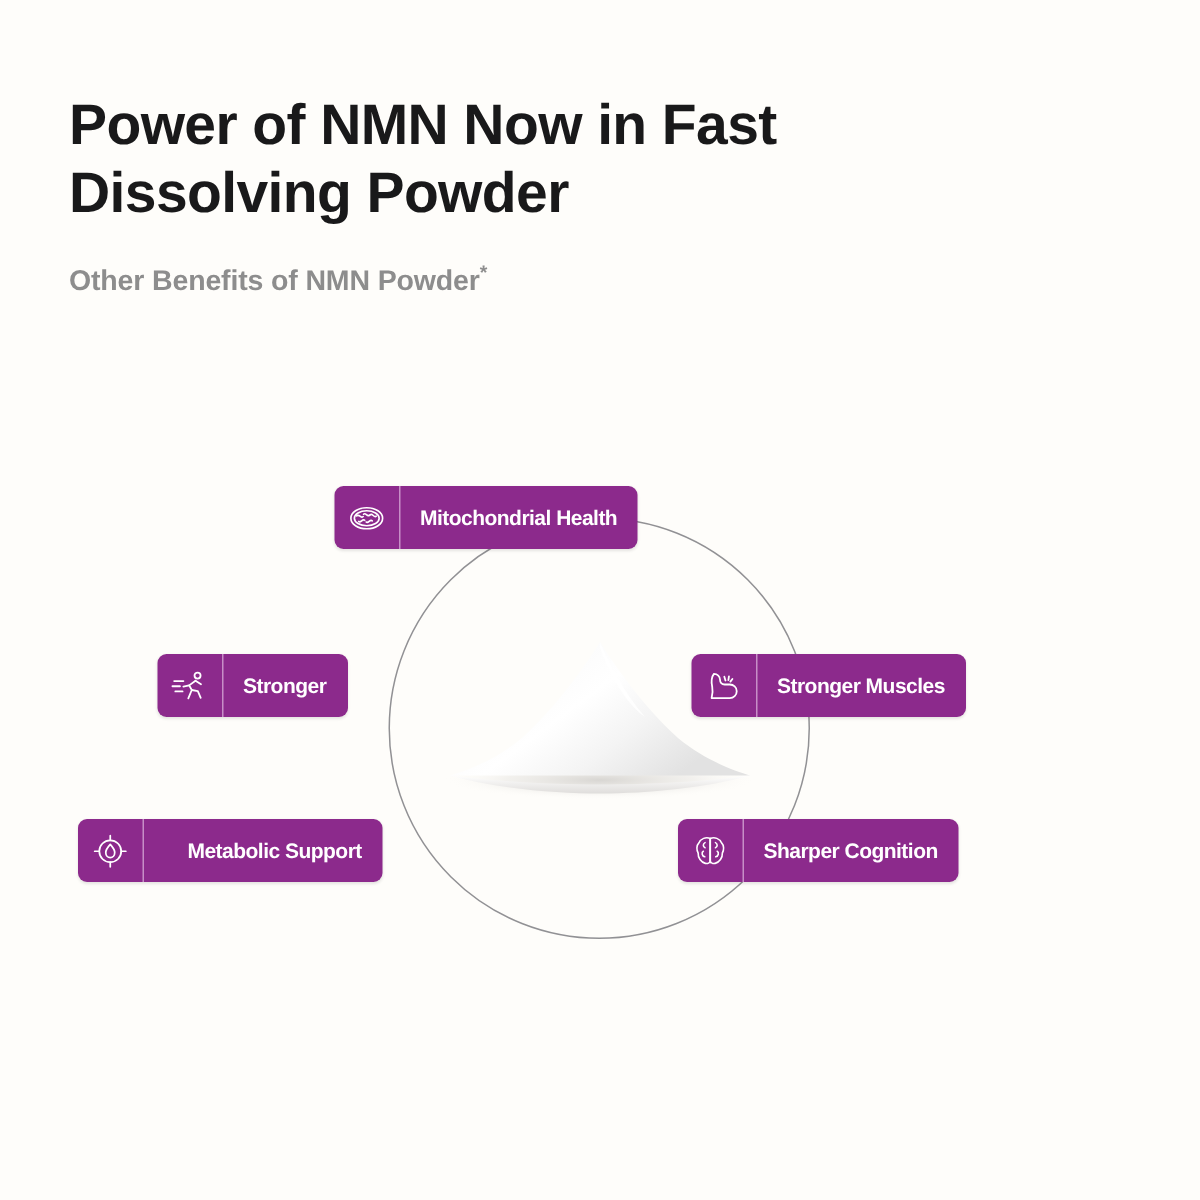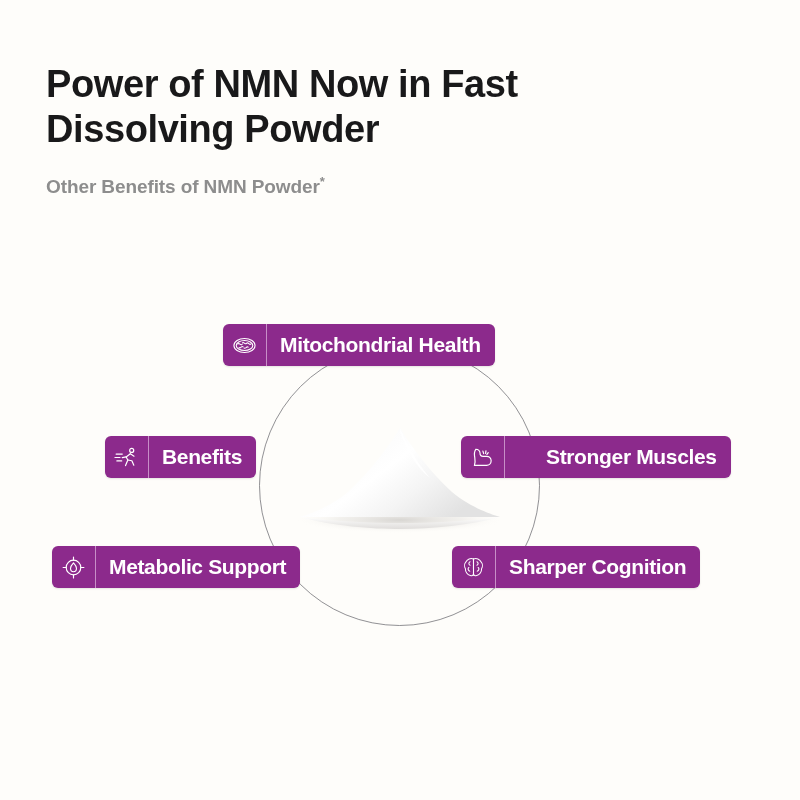--- a/index.html
+++ b/index.html
@@ -102,32 +102,32 @@
   }
   .badge-icon svg {
     width: 25px;
     height: 25px;
     display: block;
   }
   .badge-label {
     display: flex;
     align-items: center;
     color: #ffffff;
-    font-size: 21px;
+    font-size: 14px;
     font-weight: 700;
     letter-spacing: -0.35px;
     padding: 0 14px 0 13px;
     white-space: nowrap;
   }
 
   
   .badge-mito   { left: 223px; top: 324px; }
   .badge-endur  { left: 105px; top: 436px; }
-  .badge-muscle { left: 461px; top: 436px; gap: 28px; }
-  .badge-metab  { left: 52px;  top: 546px; }
+  .badge-muscle { left: 461px; top: 436px; }
+  .badge-metab  { left: 52px;  top: 546px; gap: 16px; }
   .badge-cognit { left: 452px; top: 546px; justify-content: flex-end; }
 
   
   .footer {
     position: absolute;
     left: 40px;
     right: 30px;
     top: 760px;
     font-size: 9.6px;
     color: #b6b3ae;
@@ -202,21 +202,21 @@
         <circle cx="18.4" cy="5.6" r="2.1"></circle>
         <path d="M17 9.2 L 12.6 12.4 L 14.4 15.6 L 12 21.4"></path>
         <path d="M14.4 15.6 L 18.6 16.4 L 20.6 21"></path>
         <path d="M12.6 12.4 L 8.6 13.2"></path>
         <path d="M17 9.2 L 20.8 11.6"></path>
         <path d="M2.2 9.4 L 8.6 9.4"></path>
         <path d="M1 13 L 6.2 13"></path>
         <path d="M3 16.6 L 8 16.6"></path>
       </svg>
     </span>
-    <span class="badge-label">Benefits</span>
+    <span class="badge-label">Stronger</span>
   </div>
 
   <div class="badge badge-muscle">
     <span class="badge-icon">
       <svg viewBox="0 0 26 26" fill="none" stroke="#ffffff" stroke-width="1.25" stroke-linecap="round" stroke-linejoin="round" xmlns="http://www.w3.org/2000/svg">
         <path d="M6.2 4.4 C 4.6 6.4, 4.4 10.4, 5 13.4 C 5.6 16.6, 5.2 19, 4.6 21.2
                  L 17.2 21.2 C 19.8 21.2, 22 19.2, 22 16.4 C 22 13.6, 19.8 11.8, 17.2 11.8
                  L 13.6 11.8 C 11.6 11.8, 10.4 10.2, 10.4 8.4 C 10.4 6.2, 8.6 4.4, 6.2 4.4 Z"></path>
         <path d="M13.4 6.4 L 14.2 9"></path>
         <path d="M16.6 6.2 L 16.2 8.8"></path>

